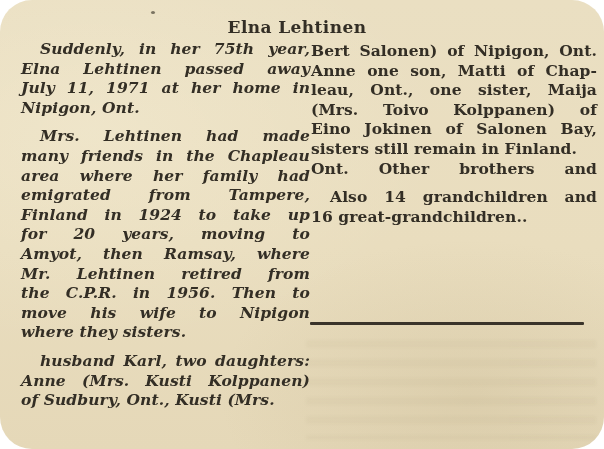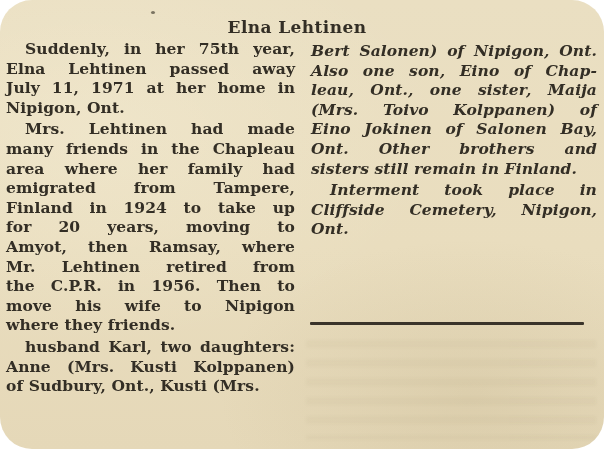--- a/index.html
+++ b/index.html
@@ -24,24 +24,24 @@
     font-weight: 700;
     letter-spacing: 0.4px;
   }
   .col {
     position: absolute;
     font-size: 15.5px;
     font-weight: 700;
     line-height: 19.6px;
     letter-spacing: 0.1px;
   }
-  .col-left  { top: 39px; left: 6px;   width: 289px; }
-  .col-right { top: 41px; left: 311px; width: 286px; font-style: italic; }
+  .col-left  { top: 39px; left: 21px;   width: 289px; font-style: italic; }
+  .col-right { top: 41px; left: 311px; width: 286px; }
   .para { margin: 0; }
-  .para + .para { margin-top: 2px; }
+  .para + .para { margin-top: 9px; }
   .tline {
     text-align: justify;
     text-align-last: justify;
     text-justify: inter-word;
   }
   .tline.lastline { text-align-last: left; }
   .para.indent .tline:first-child { text-indent: 19px; }
   .divider {
     position: absolute;
     top: 322px; left: 310px;
@@ -87,41 +87,40 @@
         <div class="tline">Mrs. Lehtinen had made</div>
         <div class="tline">many friends in the Chapleau</div>
         <div class="tline">area where her family had</div>
         <div class="tline">emigrated from Tampere,</div>
         <div class="tline">Finland in 1924 to take up</div>
         <div class="tline">for 20 years, moving to</div>
         <div class="tline">Amyot, then Ramsay, where</div>
         <div class="tline">Mr. Lehtinen retired from</div>
         <div class="tline">the C.P.R. in 1956. Then to</div>
         <div class="tline">move his wife to Nipigon</div>
-        <div class="tline lastline">where they friends.</div>
+        <div class="tline lastline">where they sisters.</div>
       </div>
       <div class="para indent">
         <div class="tline">husband Karl, two daughters:</div>
         <div class="tline">Anne (Mrs. Kusti Kolppanen)</div>
         <div class="tline lastline">of Sudbury, Ont., Kusti (Mrs.</div>
       </div>
     </div>
 
   <div class="col col-right">
       <div class="para">
         <div class="tline">Bert Salonen) of Nipigon, Ont.</div>
-        <div class="tline">Also one son, Eino of Chap-</div>
+        <div class="tline">Anne one son, Matti of Chap-</div>
         <div class="tline">leau, Ont., one sister, Maija</div>
         <div class="tline">(Mrs. Toivo Kolppanen) of</div>
         <div class="tline">Eino Jokinen of Salonen Bay,</div>
+        <div class="tline lastline">sisters still remain in Finland.</div>
         <div class="tline">Ont. Other brothers and</div>
-        <div class="tline lastline">sisters still remain in Finland.</div>
       </div>
       <div class="para indent">
-        <div class="tline">Interment took place in</div>
-        <div class="tline">Cliffside Cemetery, Nipigon,</div>
-        <div class="tline lastline">Ont.</div>
+        <div class="tline">Also 14 grandchildren and</div>
+        <div class="tline lastline">16 great-grandchildren..</div>
       </div>
     </div>
 
   <div class="divider"></div>
   <div class="bleed"></div>
 </div>
 
 </body></html>

